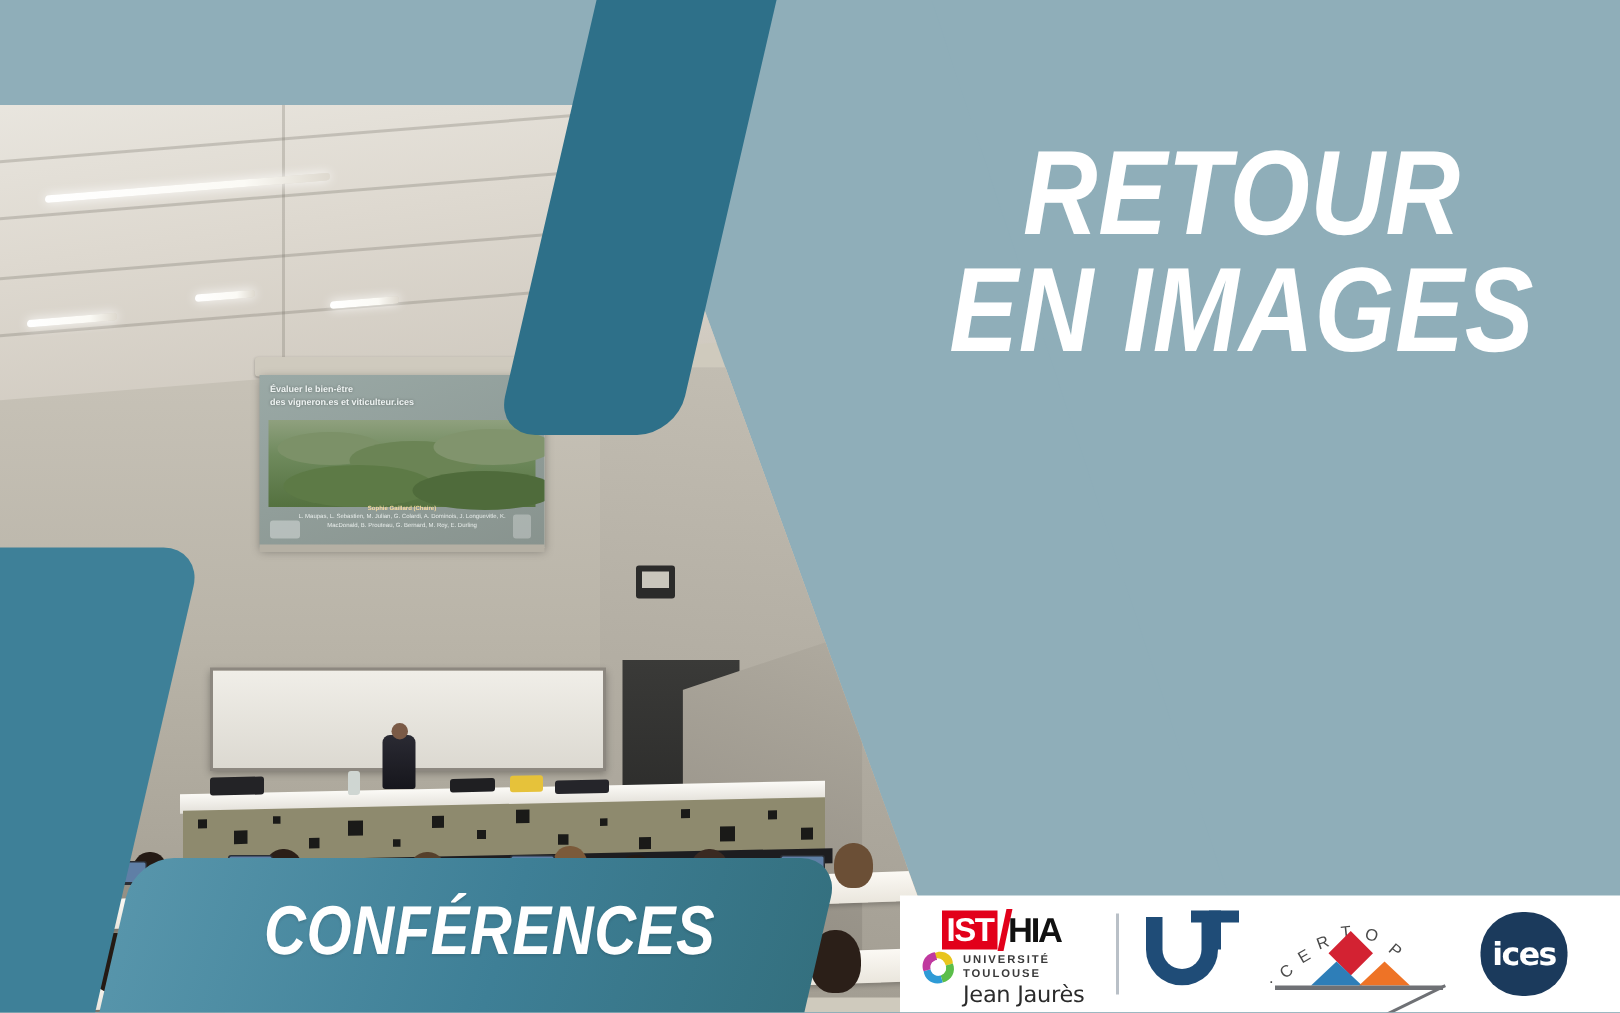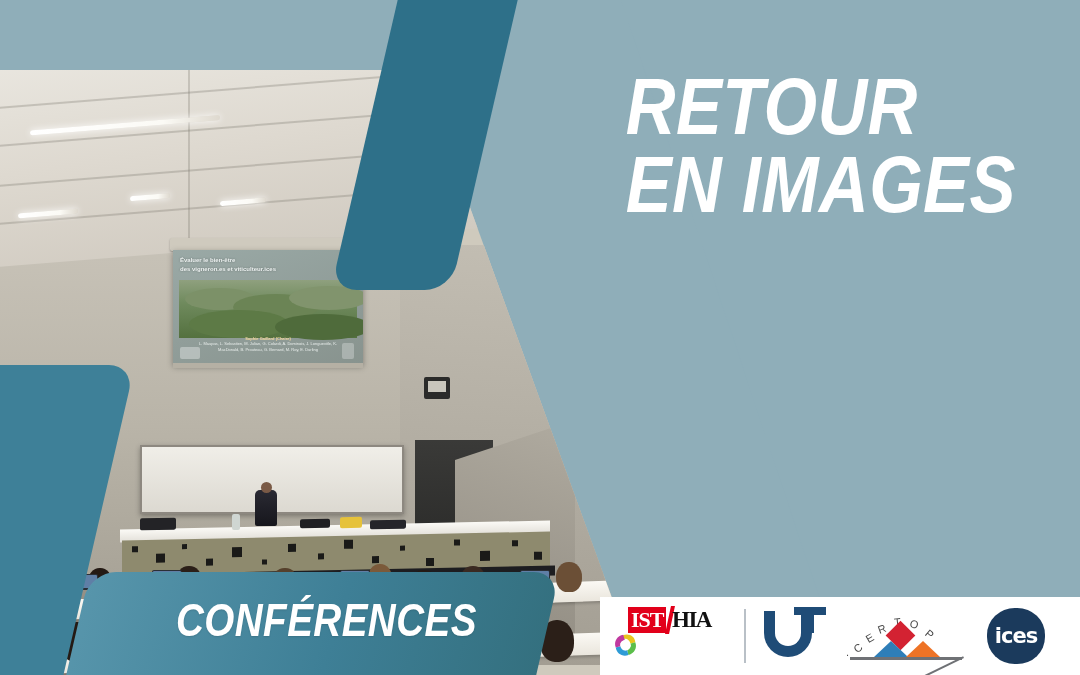--- a/index.html
+++ b/index.html
@@ -115,40 +115,40 @@
     background:linear-gradient(95deg,#5795AB 0%,#3E7F96 55%,#34707F 100%);
     transform:skew(-13deg);transform-origin:top left;
     border-top-left-radius:26px;border-top-right-radius:26px;
   }
   .bg-right{
     position:absolute;left:425px;top:0;width:655px;height:675px;background:#8FAEB9;
     clip-path:polygon(196px 0, 655px 0, 655px 675px, 420px 675px);
   }
 
   
-  .title-wrap{position:absolute;left:560px;top:68px;width:470px;text-align:left;}
+  .title-wrap{position:absolute;left:560px;top:90px;width:470px;text-align:center;}
   .title-line{
     color:#ffffff;font-weight:800;font-style:italic;
     font-family:"Liberation Sans Narrow","Liberation Sans",sans-serif;
     font-size:80px;line-height:78px;letter-spacing:.5px;
     transform:scaleX(.86);transform-origin:right center;white-space:nowrap;
   }
   .conf-text{
     position:absolute;left:176px;top:597px;color:#ffffff;font-weight:800;font-style:italic;
     font-family:"Liberation Sans Narrow","Liberation Sans",sans-serif;
     font-size:46px;line-height:46px;letter-spacing:.5px;
     transform:scaleX(.84);transform-origin:left center;white-space:nowrap;
     text-shadow:0 1px 2px rgba(0,0,0,.12);
   }
 
   
   .logobar{position:absolute;left:600px;top:597px;width:480px;height:78px;background:#ffffff;
     display:flex;align-items:center;gap:10px;padding-left:14px;box-sizing:border-box;}
   .logo-isthia{position:relative;width:120px;height:62px;}
-  .isthia-top{position:absolute;left:14px;top:2px;width:106px;height:26px;font-family:Liberation Serif, serif;}
+  .isthia-top{position:absolute;left:14px;top:2px;width:106px;height:26px;}
   .isthia-ist{position:absolute;left:0;top:0;background:#E2001A;color:#fff;
     font-weight:800;font-size:22px;line-height:26px;padding:0 3px;letter-spacing:-1px;}
   .isthia-hia{position:absolute;left:44px;top:0;color:#111;
     font-weight:800;font-size:23px;line-height:26px;letter-spacing:-1.5px;}
   .isthia-slash{position:absolute;left:40px;top:-1px;width:4px;height:28px;background:#E2001A;transform:skew(-12deg);}
   .ujj-mark{position:absolute;left:-2px;top:26px;width:30px;height:30px;}
   .ujj-txt{position:absolute;left:28px;top:30px;}
   .ujj-l1{font-size:7.5px;letter-spacing:1.3px;color:#3a3a3a;font-weight:600;}
   .ujj-l2{font-size:15px;color:#2b2b2b;font-weight:400;margin-top:1px;
     font-family:"DejaVu Sans",sans-serif;letter-spacing:-.2px;}
@@ -342,20 +342,24 @@
       </div>
       <svg class="ujj-mark" viewBox="0 0 40 40">
         <path d="M20 4 C28 4 34 10 34 18 C34 26 28 32 20 32 C12 32 6 26 6 18 C6 10 12 4 20 4 Z" fill="none"></path>
         <path d="M14 6 C22 2 31 7 31 15 L24 17 C24 12 19 9 14 11 Z" fill="#E8C51E"></path>
         <path d="M31 15 C34 22 30 30 22 32 L20 25 C24 24 26 20 24 17 Z" fill="#5BBE4A"></path>
         <path d="M22 32 C14 35 6 30 5 22 L12 20 C13 25 17 27 20 25 Z" fill="#2E9BD6"></path>
         <path d="M5 22 C2 14 7 6 15 5 L17 12 C12 13 10 17 12 20 Z" fill="#C0399F"></path>
         <circle cx="18" cy="19" r="7" fill="#ffffff"></circle>
         <path d="M18 12 A7 7 0 0 0 18 26 A5 5 0 0 1 18 12 Z" fill="#E2001A"></path>
       </svg>
+      <div class="ujj-txt">
+        <div class="ujj-l1">UNIVERSITÉ  TOULOUSE</div>
+        <div class="ujj-l2">Jean Jaurès</div>
+      </div>
     </div>
 
     <div class="divider"></div>
 
     <div class="logo-ut">
       <div class="ut-u"></div>
       <div class="ut-tbar"></div>
       <div class="ut-tstem"></div>
     </div>
 

